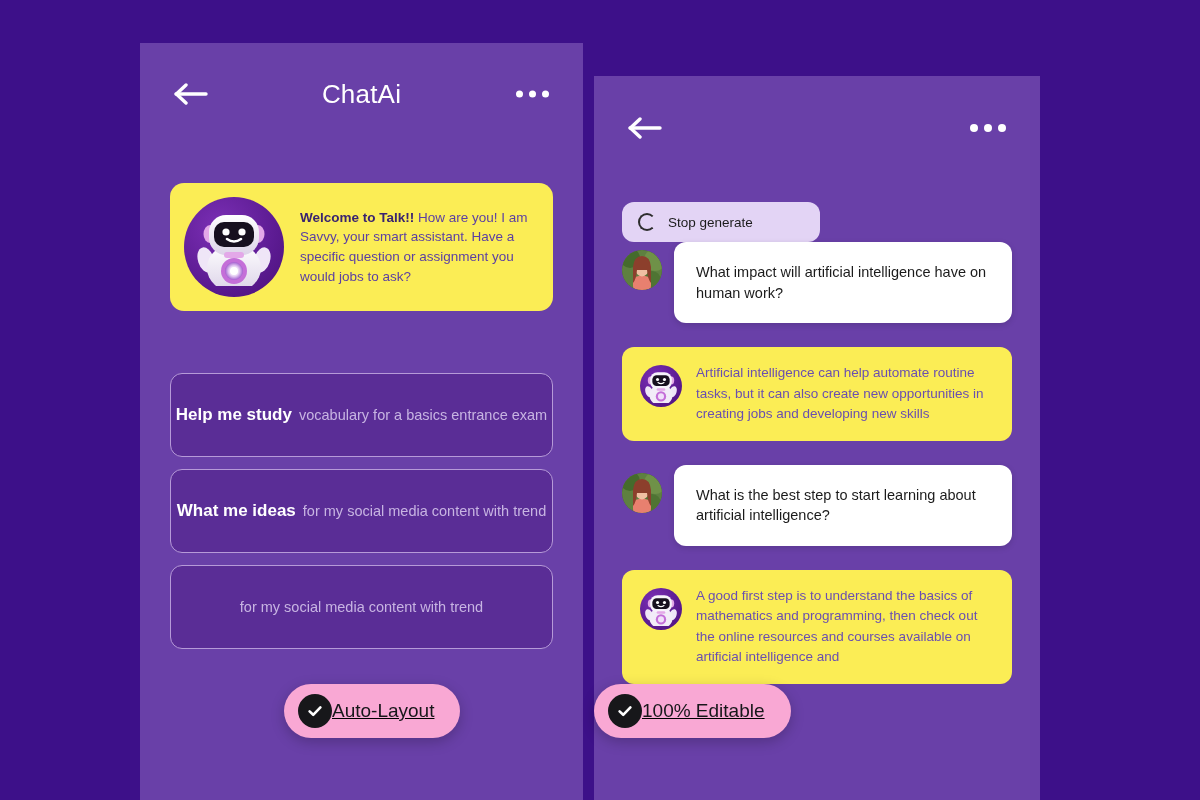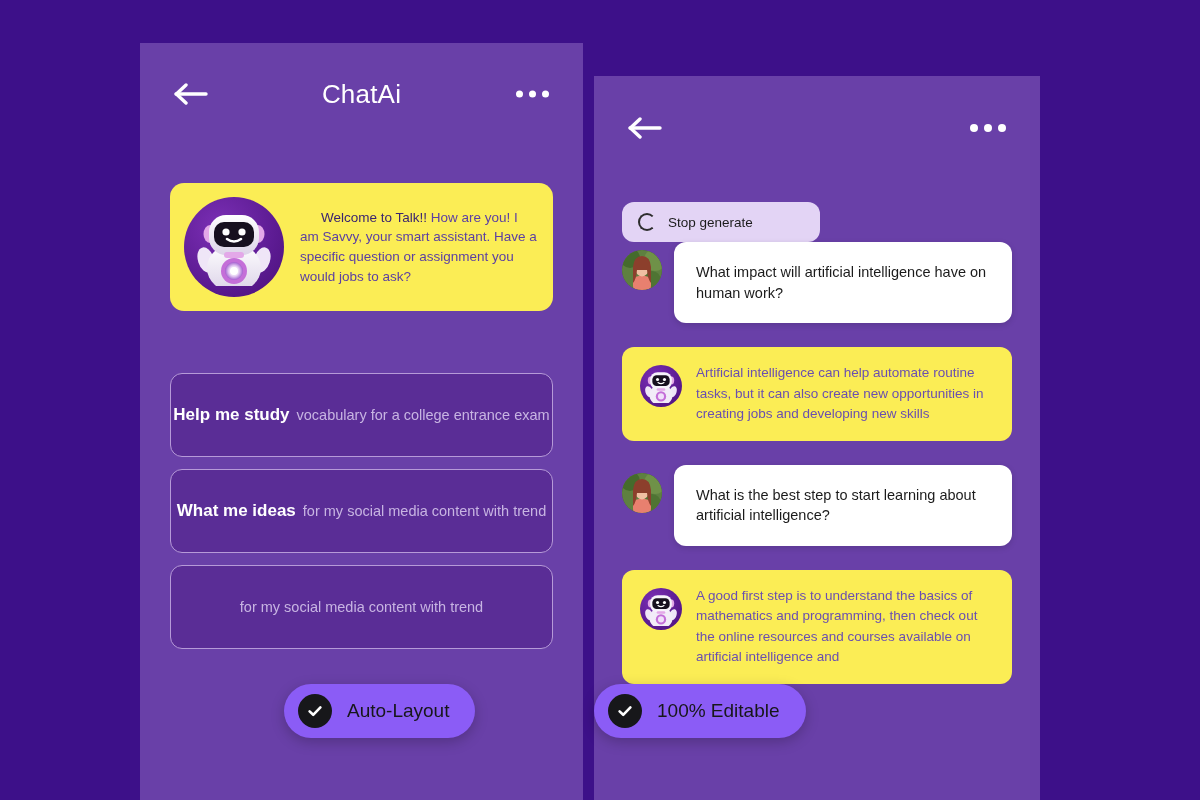--- a/index.html
+++ b/index.html
@@ -114,21 +114,21 @@
   }
 
   #welcome-card .robot-circle { width: 100px; height: 100px; }
 
   .welcome-text {
     color: #5b3fa3;
     font-size: 13.5px;
     line-height: 1.45;
     font-weight: 500;
   }
-  .welcome-text b { color: #3a2470; font-weight: 400; margin-left: 21px; }
+  .welcome-text b { color: #3a2470; font-weight: 700; }
 
   
   #suggestions {
     margin: 62px 30px 0 30px;
     display: flex;
     flex-direction: column;
     gap: 12px;
   }
 
   .suggestion-card {
@@ -236,29 +236,29 @@
     flex: none;
   }
   #stop-generate .label {
     color: #1b1b1b;
     font-size: 13.5px;
   }
 
   
   .feature-badge {
     position: absolute;
-    background: #8b5cf6;
+    background: #f9a8d4;
     border-radius: 999px;
     height: 54px;
     display: flex;
     align-items: center;
-    gap: 15px;
     padding: 0 26px 0 14px;
     box-shadow: 0 4px 14px rgba(0,0,0,0.22);
     z-index: 30;
+    text-decoration: underline;
   }
   .feature-badge .check {
     width: 34px;
     height: 34px;
     border-radius: 50%;
     background: #17171a;
     flex: none;
     display: flex;
     align-items: center;
     justify-content: center;
@@ -331,21 +331,21 @@
       </svg>
     </div>
     <div class="welcome-text">
       <b>Welcome to Talk!!</b><span> How are you! I am Savvy, your smart assistant. Have a specific question or assignment you would jobs to ask?</span>
     </div>
   </div>
 
   <div id="suggestions">
     <div class="suggestion-card">
       <div class="suggestion-title">Help me study</div>
-      <div class="suggestion-sub">vocabulary for a college entrance exam</div>
+      <div class="suggestion-sub">vocabulary for a basics entrance exam</div>
     </div>
     <div class="suggestion-card">
       <div class="suggestion-title">What me ideas</div>
       <div class="suggestion-sub">for my social media content with trend</div>
     </div>
     <div class="suggestion-card">
       <div class="suggestion-sub">for my social media content with trend</div>
     </div>
   </div>
 

